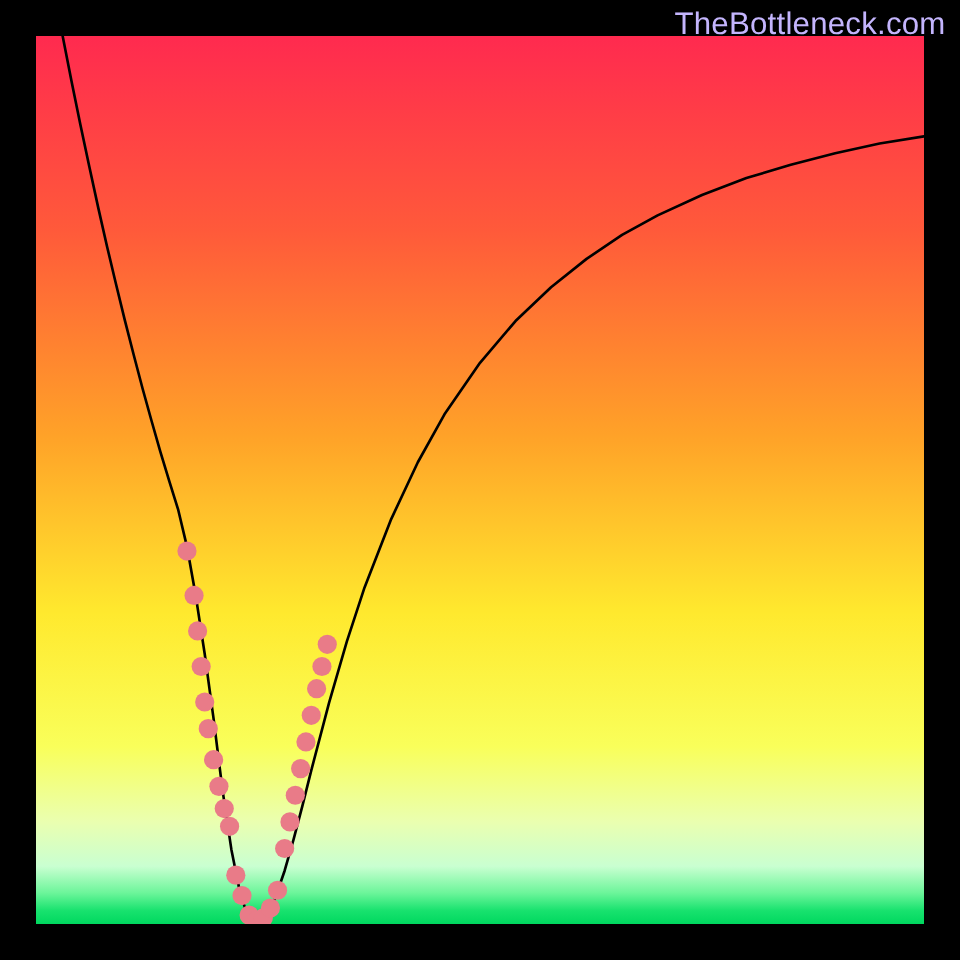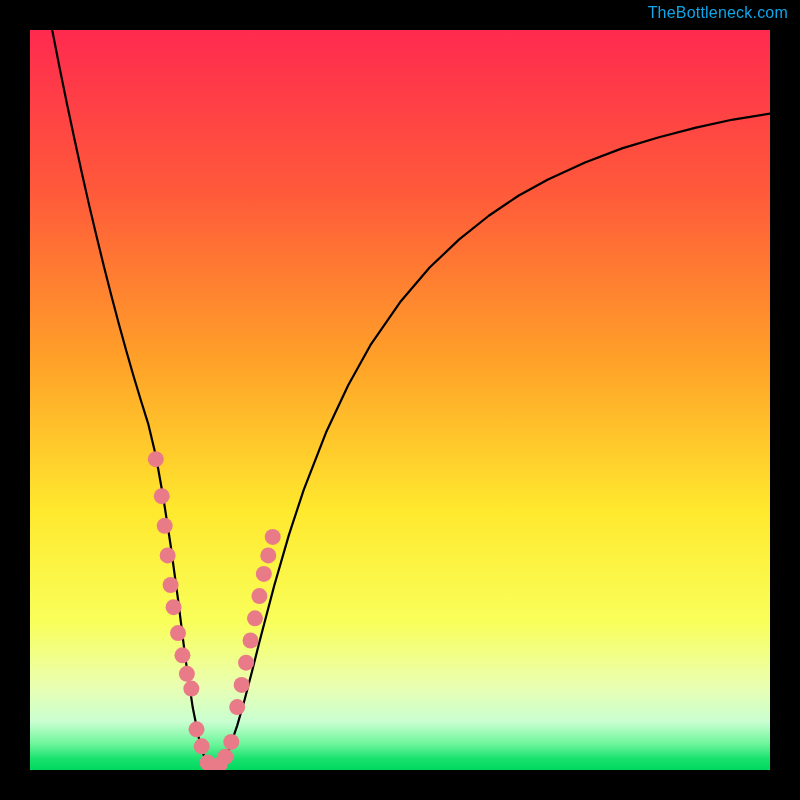--- a/index.html
+++ b/index.html
@@ -23,22 +23,22 @@
     position: absolute;
     left: 30px;
     top: 30px;
     width: 740px;
     height: 740px;
   }
   .watermark {
     position: absolute;
     top: 4px;
     right: 12px;
-    color: #0ea5e9;
-    font-size: 16px;
+    color: #c4b5fd;
+    font-size: 26px;
     font-weight: 500;
     letter-spacing: 0.2px;
     user-select: none;
   }
   svg {
     display: block;
   }
 </style>
 </head>
 <body>

